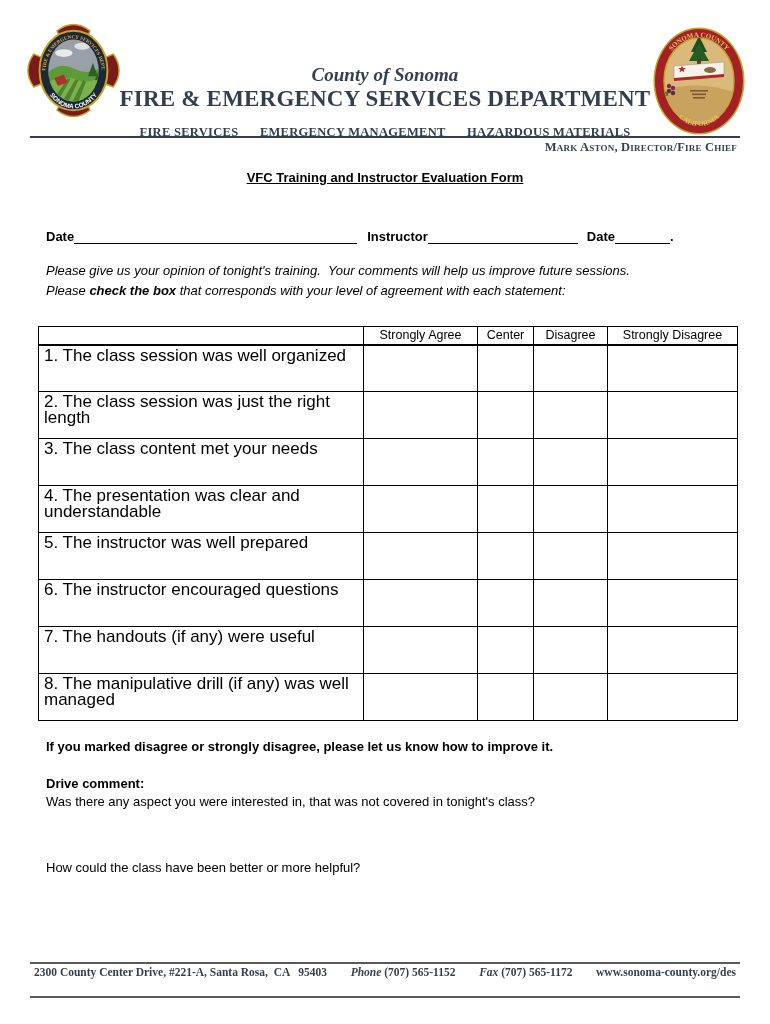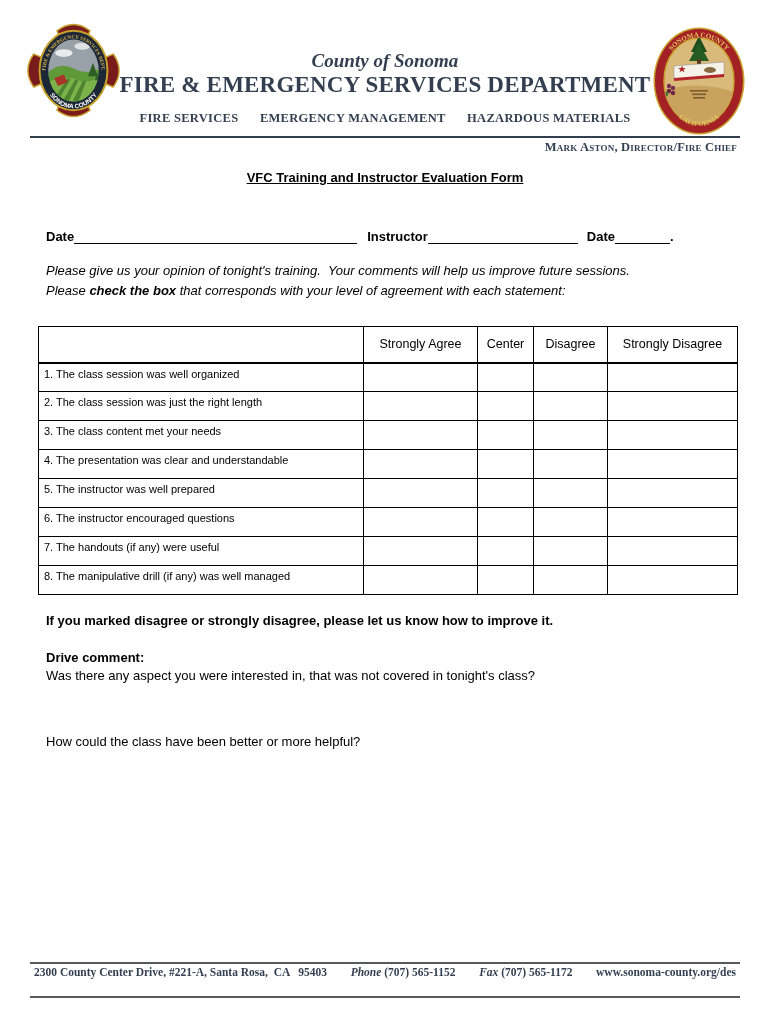--- a/index.html
+++ b/index.html
@@ -9,21 +9,21 @@
     background: #fff; color: #000;
     font-family: "Liberation Sans", sans-serif;
     overflow: hidden;
   }
 
   
   .header { position: relative; height: 139px; }
   .badge-wrap { position: absolute; left: 25px; top: 14px; }
   .seal-wrap  { position: absolute; right: 24px; top: 26px; }
   .header-center {
-    text-align: center; padding-top: 50px;
+    text-align: center; padding-top: 64px;
     color: #333f50; font-family: "Liberation Serif", serif;
   }
   .county { font-size: 19px; font-weight: bold; font-style: italic; line-height: 22px; }
   .dept   { font-size: 23px; font-weight: bold; line-height: 26px; letter-spacing: 0.2px; }
   .divisions { margin-top: 13px; font-size: 12.5px; font-weight: bold; letter-spacing: 0.3px; }
   .divisions span { margin: 0 9px; }
   .header-rule {
     position: absolute; left: 30px; right: 30px; top: 136px;
     border-top: 2.5px solid #333f50;
   }
@@ -54,27 +54,27 @@
   }
 
   
   .eval-table {
     border-collapse: collapse; table-layout: fixed;
     width: 699px; margin: 26px 0 0 8px;
     border: 1.5px solid #000;
   }
   .eval-table th, .eval-table td { border: 1px solid #000; }
   .eval-table thead th {
-    height: 36px; font-weight: normal; font-size: 12.5px;
+    height: 18px; font-weight: normal; font-size: 12.5px;
     text-align: center; vertical-align: middle; padding: 0;
     border-bottom: 2px solid #000;
   }
   .eval-table tbody td {
-    height: 29px; vertical-align: top;
-    font-size: 11px; padding: 2px 0 2px 5px; line-height: 16px;
+    height: 47px; vertical-align: top;
+    font-size: 17px; padding: 2px 0 2px 5px; line-height: 16px;
   }
 
   
   .improve-note { margin: 18px 0 0 16px; font-weight: bold; font-size: 13px; }
   .comment-block { margin: 21px 0 0 16px; font-size: 13px; line-height: 18px; }
   .comment-label { font-weight: bold; }
   .question2 { margin: 49px 0 8px 16px; font-size: 13px; }
 
   
   .page-footer {

